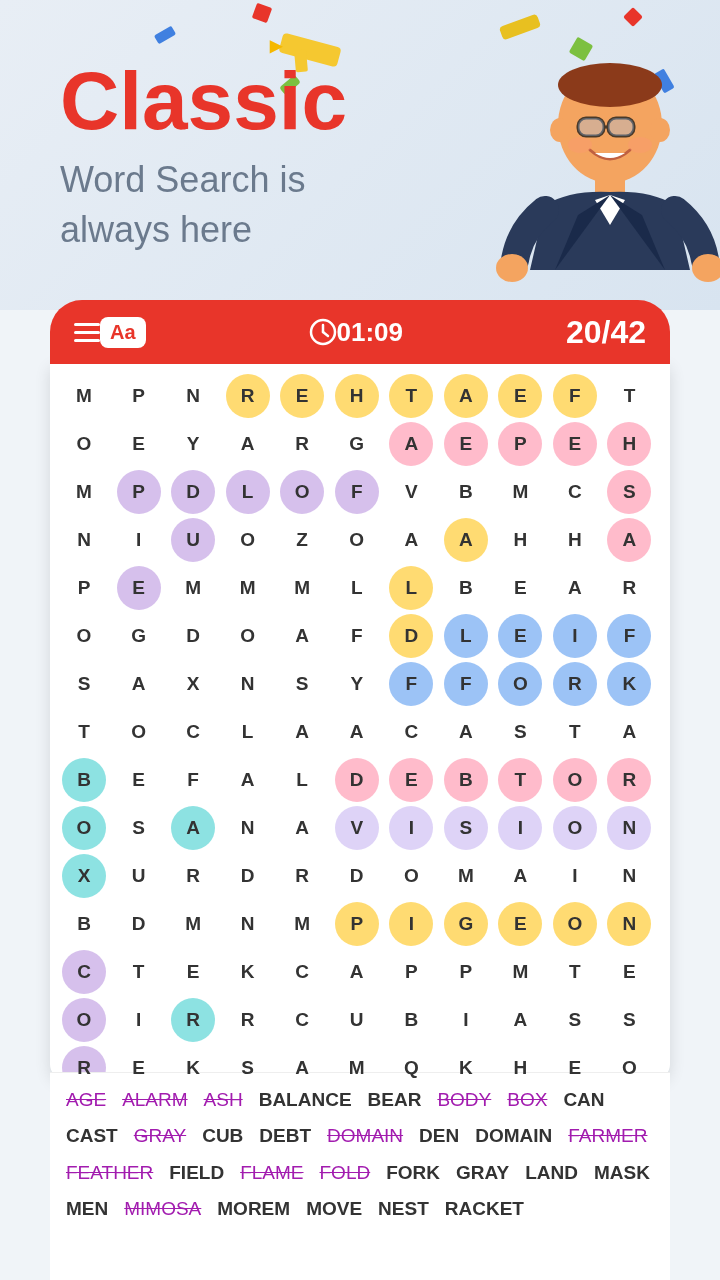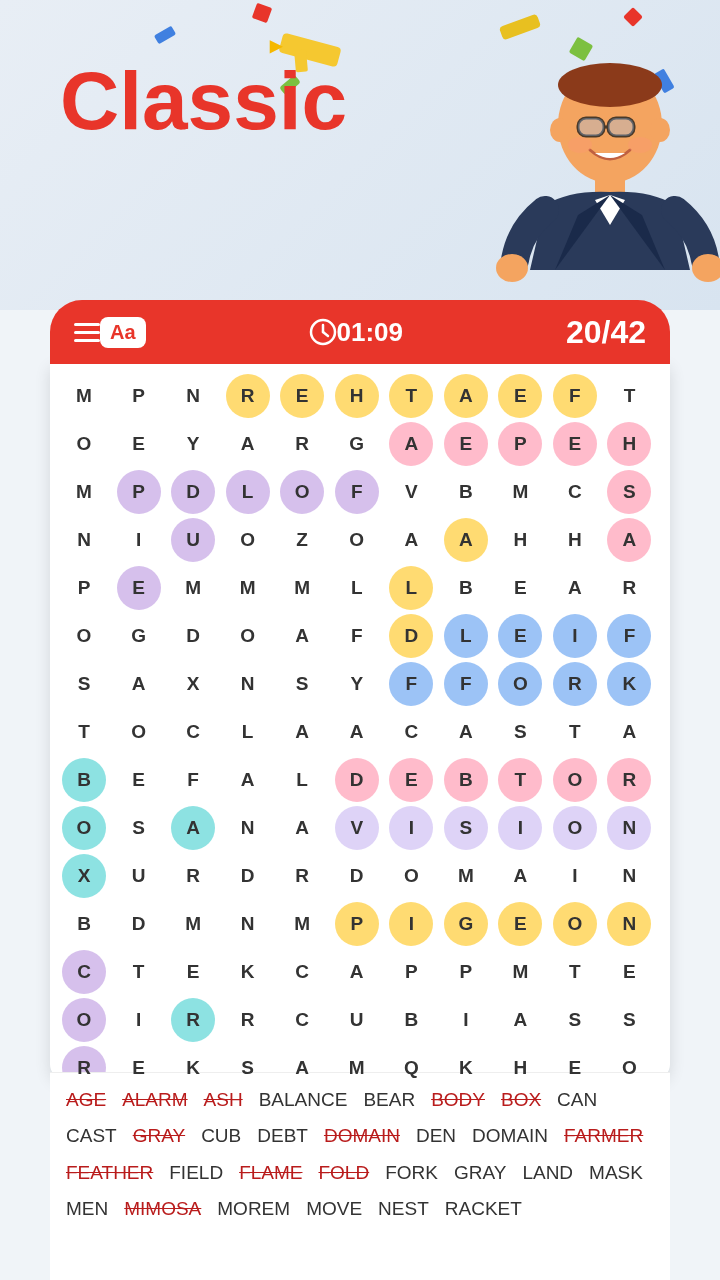--- a/index.html
+++ b/index.html
@@ -186,26 +186,26 @@
     }
 
     .word-item {
       font-size: 19px;
       color: #555;
       line-height: 1.6;
     }
 
     .word-item.crossed {
       text-decoration: line-through;
-      color: #b91c1c;
+      color: #a21caf;
     }
 
     .word-item.active {
       color: #333;
-      font-weight: 400;
+      font-weight: 700;
     }
 
     
     .person-svg {
       width: 100%;
       height: 100%;
     }
   </style>
 </head>
 <body>
@@ -222,20 +222,24 @@
     <div class="confetti-piece" style="width:20px;height:10px;background:#7cc040;top:80px;right:420px;transform:rotate(-40deg);border-radius:3px;"></div>
     <div class="confetti-piece" style="width:10px;height:20px;background:#4080e0;top:25px;right:550px;transform:rotate(60deg);border-radius:2px;"></div>
   </div>
 
   <div class="classic-title">
     Cl<span style="color:#e8352a;">a</span>ssic
     <span style="position:absolute;top:-22px;left:210px;font-size:16px;color:#f5b800;">▶</span>
     <span style="position:absolute;top:-10px;left:235px;width:12px;height:22px;background:#f5c830;display:inline-block;border-radius:2px;transform:rotate(-5deg);"></span>
   </div>
 
+  <div class="subtitle">
+    <span>Word Search is</span><br>
+    <span>always here</span>
+  </div>
 
   <div class="character">
     <svg viewBox="0 0 260 280" class="person-svg">
 
       <ellipse cx="155" cy="58" rx="18" ry="22" fill="#8B3A1A"></ellipse>
       <circle cx="155" cy="42" rx="16" ry="14" fill="#8B3A1A"></circle>
 
       <ellipse cx="150" cy="95" rx="52" ry="58" fill="#F4A460"></ellipse>
 
       <ellipse cx="150" cy="55" rx="52" ry="22" fill="#8B3A1A"></ellipse>

